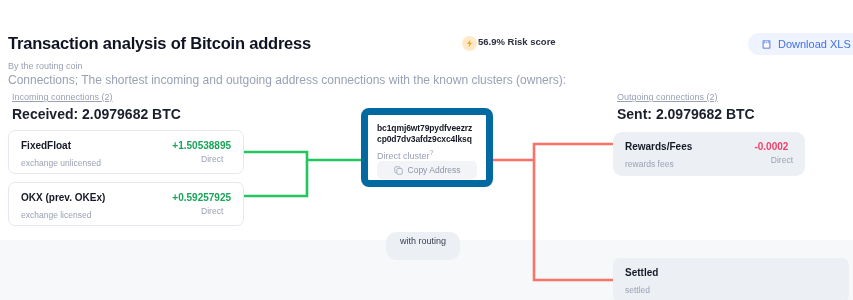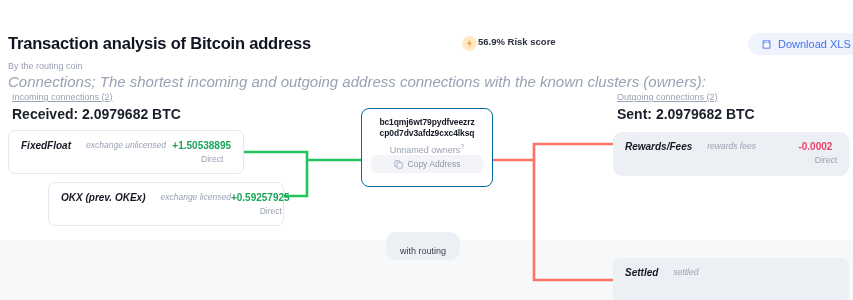--- a/index.html
+++ b/index.html
@@ -53,24 +53,23 @@
     top: 37px;
     font-size: 9px;
     color: #9aa1b4;
     white-space: nowrap;
   }
 
   .subtitle-2 {
     position: absolute;
     left: 8px;
     top: 49px;
-    font-size: 15px;
-    color: #9aa1b4;
-    white-space: nowrap;
-    font-style: italic;
+    font-size: 12px;
+    color: #9aa1b4;
+    white-space: nowrap;
   }
 
   
   .risk-score {
     position: absolute;
     left: 462px;
     top: 12px;
     display: flex;
     align-items: flex-start;
     gap: 1px;
@@ -167,21 +166,21 @@
 
   .node.white {
     background: #ffffff;
     border: 1px solid #e6e8ef;
   }
 
   .node.grey {
     background: #eceff4;
   }
 
-  .node .nm { display: flex; flex-direction: row; gap: 15px; font-style: italic; }
+  .node .nm { display: flex; flex-direction: column; gap: 7px; }
   .node .vl { display: flex; flex-direction: column; gap: 3px; align-items: center; }
 
   .node .name {
     font-size: 10px;
     font-weight: bold;
     color: #151925;
     white-space: nowrap;
   }
 
   .node .sub {
@@ -200,37 +199,37 @@
   .node .amount.neg { color: #f0426a; }
 
   .node .kind {
     font-size: 8.5px;
     color: #9aa1b4;
     white-space: nowrap;
     padding-left: 21px;
   }
 
   #node-fixedfloat { left: 8px;  top: 130px; width: 236px; height: 44px; }
-  #node-okx        { left: 8px;  top: 182px; width: 236px; height: 44px; margin-left: 40px; }
-  #node-rewards    { left: 613px; top: 132px; width: 236px; height: 44px; border-radius: 9px; }
+  #node-okx        { left: 8px;  top: 182px; width: 236px; height: 44px; }
+  #node-rewards    { left: 613px; top: 132px; width: 192px; height: 44px; border-radius: 9px; }
   #node-settled    { left: 613px; top: 258px; width: 236px; height: 44px; }
 
   
   .cluster {
     position: absolute;
     left: 361px;
     top: 108px;
     width: 132px;
     height: 79px;
     background: #ffffff;
-    border: 1px solid #0369a1;
+    border: 7px solid #0369a1;
     border-radius: 8px;
     z-index: 4;
     padding: 8px 9px 8px 9px;
-    text-align: center;
+    text-align: left;
   }
 
   .cluster .addr {
     font-size: 8.5px;
     font-weight: bold;
     color: #151925;
     line-height: 11px;
     word-break: break-all;
     letter-spacing: -0.1px;
   }
@@ -266,21 +265,21 @@
   
   .routing-pill {
     position: absolute;
     left: 386px;
     top: 232px;
     height: 20px;
     padding: 14px 14px;
     border-radius: 10px;
     background: #eceff4;
     display: flex;
-    align-items: flex-start;
+    align-items: flex-end;
     justify-content: center;
     z-index: 6;
   }
 
   .routing-pill .label {
     font-size: 9px;
     color: #3c4253;
     white-space: nowrap;
   }
 </style>
@@ -356,21 +355,21 @@
     <span class="kind">Direct</span>
   </div>
 </div>
 
 <div class="cluster">
   <div class="addr">
     <span>bc1qmj6wt79pydfveezrz</span><br>
     <span>cp0d7dv3afdz9cxc4lksq</span>
   </div>
   <div class="clustername">
-    <span>Unnamed owners</span><sup>?</sup>
+    <span>Direct cluster</span><sup>?</sup>
   </div>
   <div class="copy-btn">
     <span class="copy-icon">
       <svg width="9" height="9" viewBox="0 0 10 10">
         <rect x="0.8" y="0.8" width="6" height="6.6" rx="1.3" fill="none" stroke="#a8aebf" stroke-width="1"></rect>
         <rect x="3.2" y="2.8" width="6" height="6.4" rx="1.3" fill="#f2f4f8" stroke="#a8aebf" stroke-width="1"></rect>
       </svg>
     </span>
     <span class="label">Copy Address</span>
   </div>

